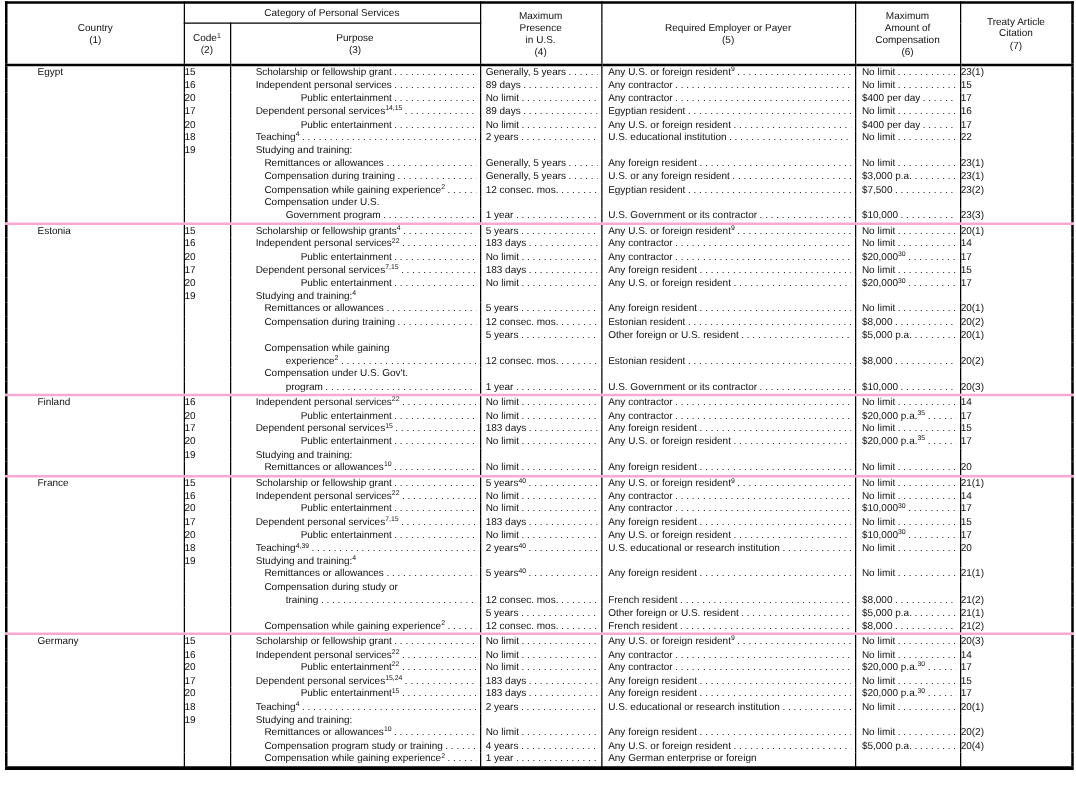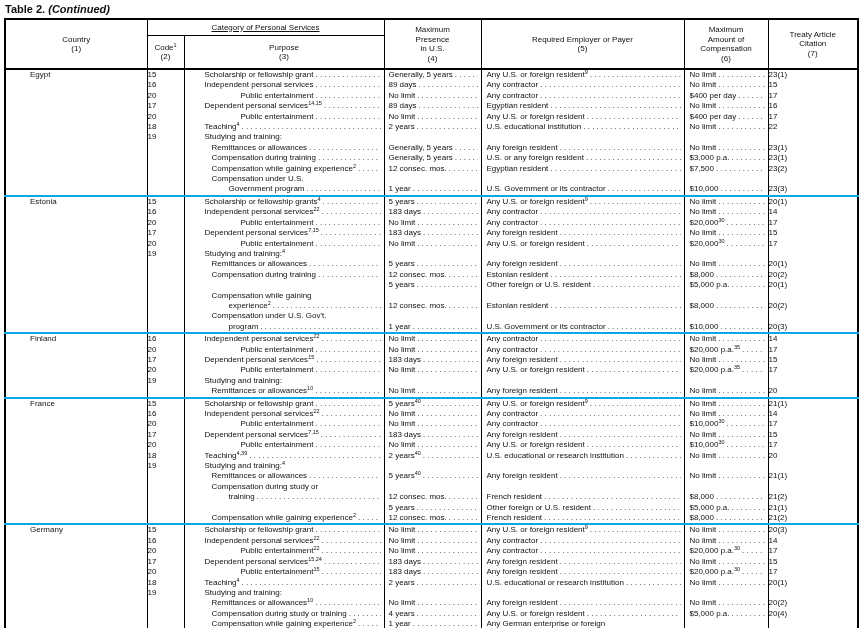--- a/index.html
+++ b/index.html
@@ -24,31 +24,31 @@
   col.c-pres    { width:97px;  }
   col.c-payer   { width:203px; }
   col.c-comp    { width:84px;  }
   col.c-cite    { width:90px;  }
 
   thead th {
     border:1px solid #000; border-bottom:2px solid #000;
     font-weight:normal; font-size:8px; line-height:9.5px;
     text-align:center; vertical-align:middle; padding:1px 0;
   }
-  thead tr.h-top th.h-category { border-bottom:1px solid #000; height:13px;text-decoration:underline; }
+  thead tr.h-top th.h-category { border-bottom:1px solid #000; height:13px; }
   thead tr.h-sub th { height:30px; border-bottom:2px solid #000; }
 
   tbody td {
     border-left:1px solid #000; border-right:1px solid #000;
     border-top:none; border-bottom:none;
     padding:0; font-size:8px; line-height:10.4px;
     vertical-align:top; overflow:hidden; white-space:nowrap;
   }
   tbody tr { height:10.4px; }
-  tbody tr.block-first td { border-top:2px solid #0ea5e9;margin-top:44px; }
+  tbody tr.block-first td { border-top:2px solid #f9a8d4;margin-top:44px; }
 
   td .line { display:flex; overflow:hidden; }
   .lead { flex:1 1 auto; overflow:hidden; white-space:nowrap; margin-left:2px; }
 
   td.cell-country .txt { padding-left:24px; }
   td.cell-code { text-align:center; }
   td.cell-purpose .ind0 { padding-left:20px; }
   td.cell-purpose .ind1 { padding-left:56px; }
   td.cell-purpose .ind2 { padding-left:27px; }
   td.cell-purpose .ind3 { padding-left:44px; }
@@ -57,24 +57,20 @@
   td.cell-compensation .txt { padding-left:5px; }
   td.cell-citation .txt { }
   td .line { padding-right:3px; }
 
   sup { font-size:5.5px; line-height:0; vertical-align:baseline; position:relative; top:-3px; }
 </style>
 </head>
 <body>
 
 <div class="page">
-  <div class="doc-title">
-    <span class="t-label">Table 2.</span>
-    <span class="t-cont">(Continued)</span>
-  </div>
 
   <table class="treaty">
     <colgroup>
       <col class="c-country">
         <col class="c-code">
         <col class="c-purpose">
         <col class="c-pres">
         <col class="c-payer">
         <col class="c-comp">
         <col class="c-cite">
@@ -2187,21 +2183,21 @@
               <span class="txt"></span>
             </div>
           </td>
           <td class="cell-code">
             <div class="line">
               <span class="txt"></span>
             </div>
           </td>
           <td class="cell-purpose">
             <div class="line">
-              <span class="txt ind2">Compensation during study or training</span>
+              <span class="txt ind2">Compensation program study or training</span>
               <span class="lead"> . . . . . . . . . . . . . . . . . . . . . . . . . . . . . . . . . . . . . . . . . . . . . . . . . . . . . . . . . . . . . . . . . . . . . . . . . . . . . . . . . . . . . . . . . .</span>
             </div>
           </td>
           <td class="cell-presence">
             <div class="line">
               <span class="txt">4 years</span>
               <span class="lead"> . . . . . . . . . . . . . . . . . . . . . . . . . . . . . . . . . . . . . . . . . . . . . . . . . . . . . . . . . . . . . . . . . . . . . . . . . . . . . . . . . . . . . . . . . .</span>
             </div>
           </td>
           <td class="cell-payer">

